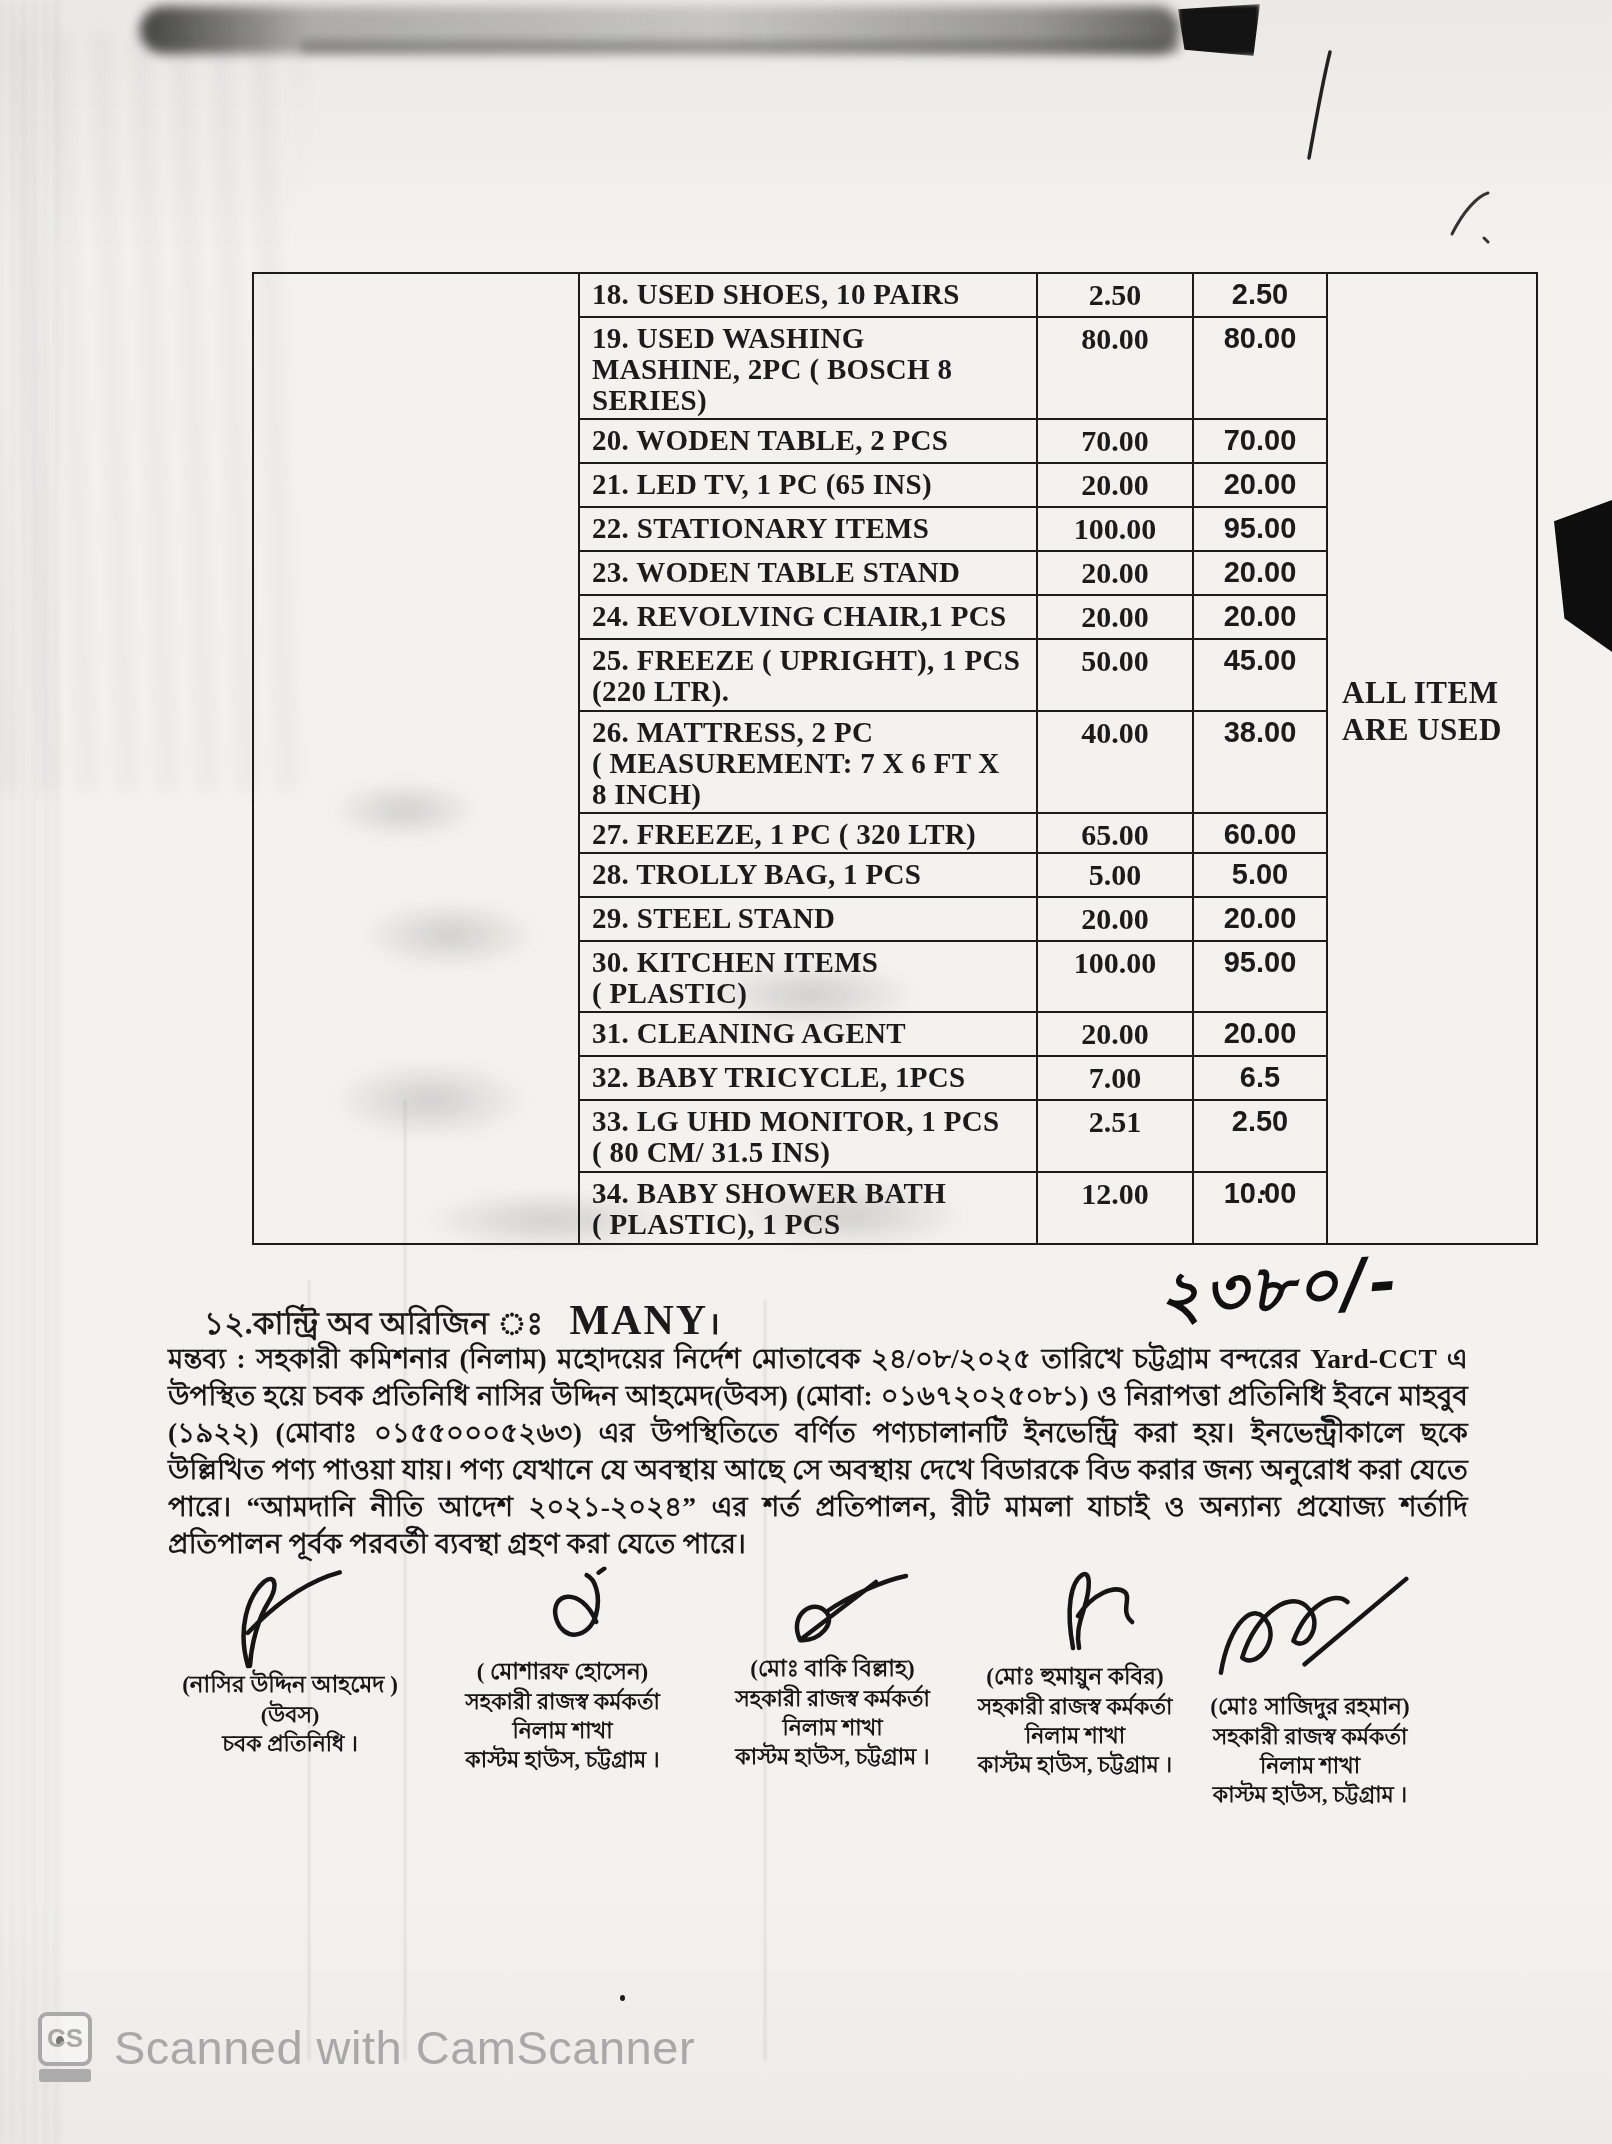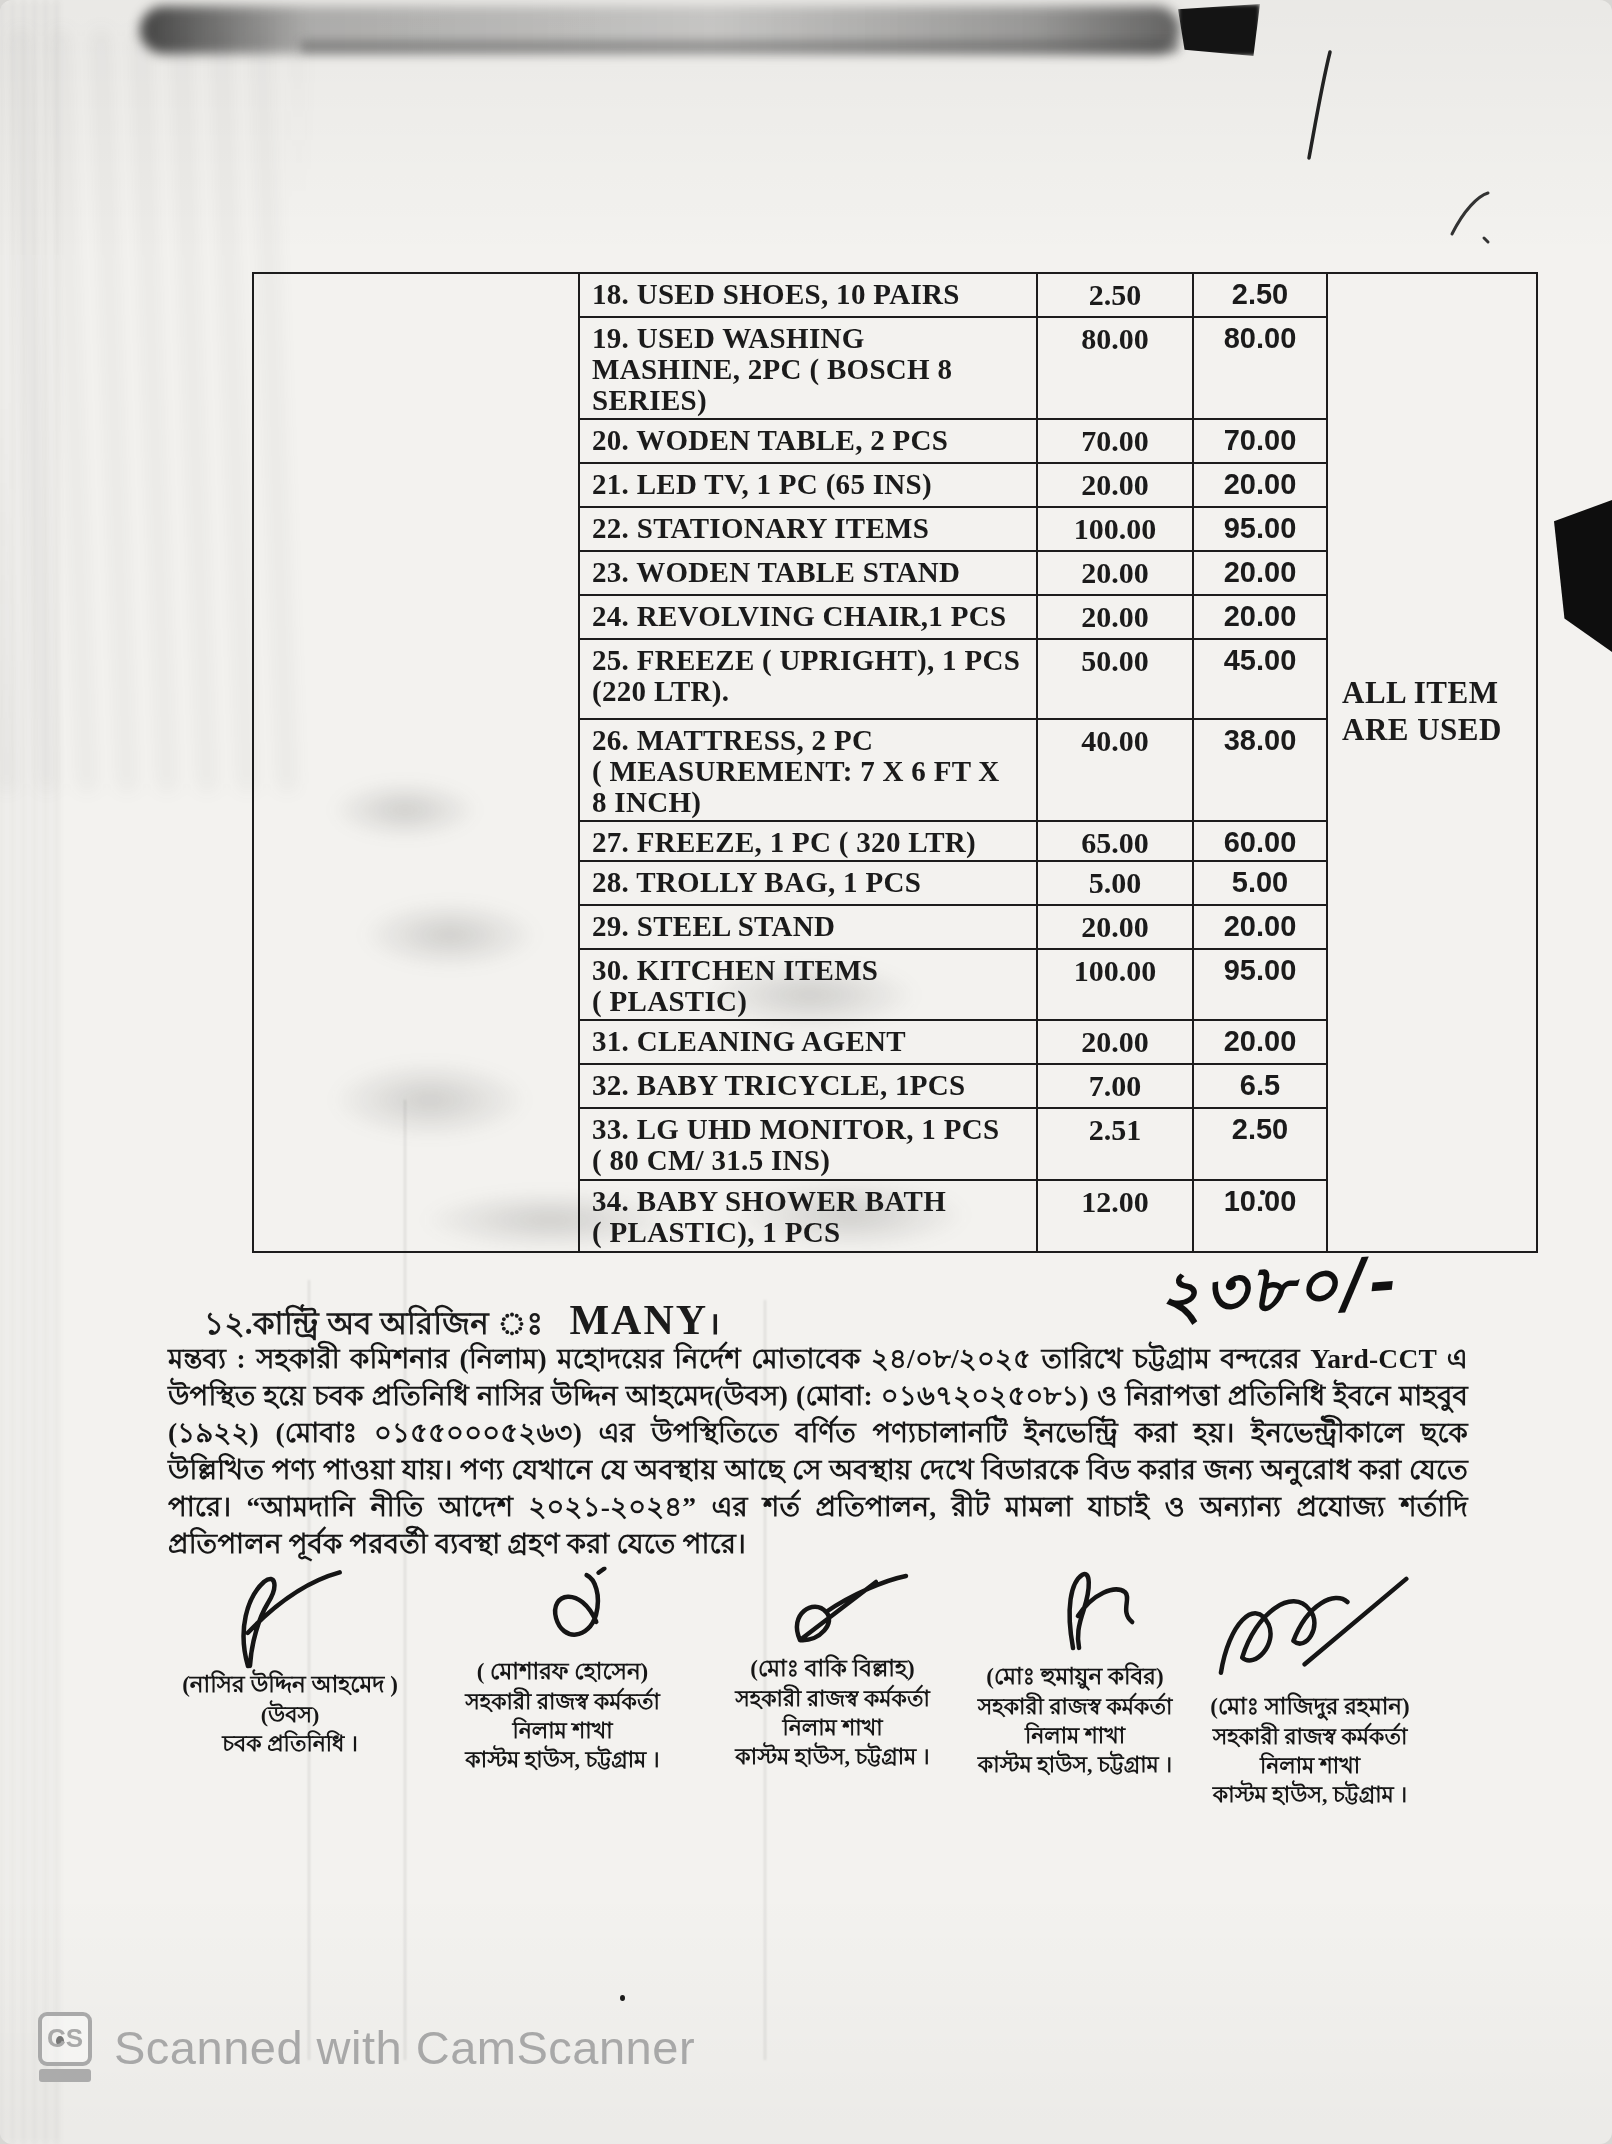--- a/index.html
+++ b/index.html
@@ -1,17 +1,17 @@
 <!DOCTYPE html>
 <html><head>
 <meta charset="utf-8">
 <style>
   html,body{margin:0;padding:0;background:#d8d7d4;}
   .page{position:relative;width:1612px;height:2144px;background:#f3f2ef;overflow:hidden;
-        font-family:"Liberation Serif",serif;color:#1b1b1b;border-radius:12px;}
+        font-family:"Liberation Serif",serif;color:#1b1b1b;}
   .page::before{content:"";position:absolute;inset:0;
         background:linear-gradient(180deg,rgba(0,0,0,.04),rgba(0,0,0,0) 12%,rgba(0,0,0,0) 88%,rgba(0,0,0,.03));
         pointer-events:none;}
   
   .left-streaks{position:absolute;left:0;top:0;width:58px;height:2144px;
         background:repeating-linear-gradient(90deg,rgba(70,70,70,.22) 0 3px,rgba(0,0,0,0) 3px 11px);
         filter:blur(3px);opacity:.55;}
   .left-mottle{position:absolute;left:0;top:30px;width:300px;height:760px;
         background:repeating-linear-gradient(88deg,rgba(90,90,90,.16) 0 14px,rgba(0,0,0,0) 14px 40px);
         filter:blur(9px);opacity:.5;}
@@ -132,21 +132,21 @@
         <tr style="height: 44px;">
           <td class="col-item">23. WODEN TABLE STAND</td>
           <td class="col-price1">20.00</td>
           <td class="col-price2">20.00</td>
         </tr>
         <tr style="height: 44px; padding-left: 8px;">
           <td class="col-item">24. REVOLVING CHAIR,1 PCS</td>
           <td class="col-price1">20.00</td>
           <td class="col-price2">20.00</td>
         </tr>
-        <tr style="height: 80px;">
+        <tr style="height: 72px;">
           <td class="col-item">25. FREEZE ( UPRIGHT), 1 PCS
 (220 LTR).</td>
           <td class="col-price1">50.00</td>
           <td class="col-price2">45.00</td>
         </tr>
         <tr style="height: 97px;">
           <td class="col-item">26. MATTRESS, 2 PC
 ( MEASUREMENT: 7 X 6 FT X
 8 INCH)</td>
           <td class="col-price1">40.00</td>

